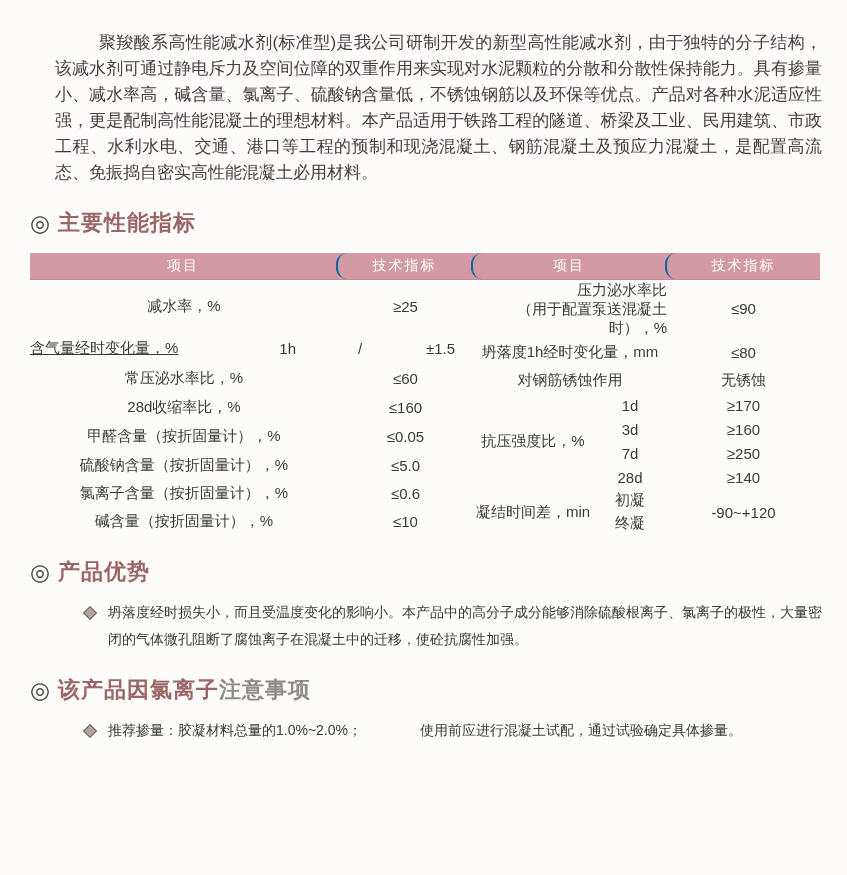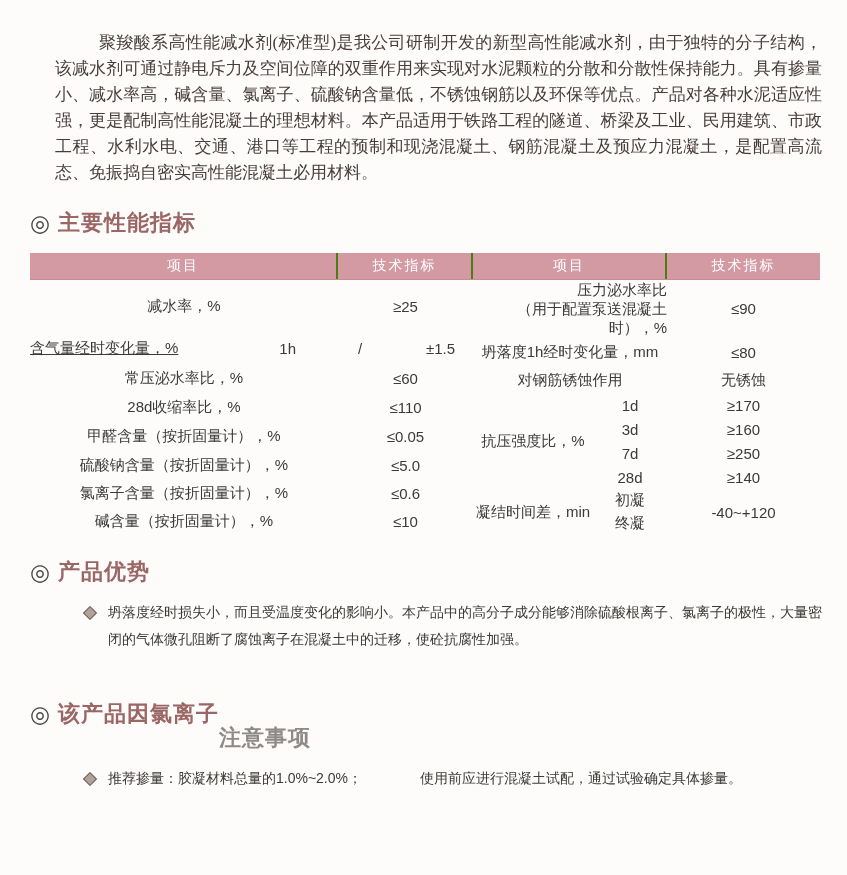--- a/index.html
+++ b/index.html
@@ -19,44 +19,43 @@
     font-family:"Liberation Sans","DejaVu Sans",sans-serif;
   }
   .page{position:relative;width:847px;height:875px;}
 
   
   .intro{
     margin:30px 25px 0 55px;
     font-size:17px;line-height:26px;
     text-align:justify;text-indent:44px;
     color:#473d3b;
-    font-family:Liberation Serif, serif;
   }
 
   
   .section-head{
     display:flex;align-items:center;
     margin:22px 0 0 30px;
     font-size:22px;font-weight:bold;letter-spacing:1px;
   }
   .section-head .marker{
     color:#474443;font-weight:normal;font-size:23px;margin-right:7px;
   }
   .section-head .t{color:var(--heading);}
-  .section-head .t-muted{color:var(--heading-muted);margin-top:48px;}
+  .section-head .t-muted{color:var(--heading-muted);}
 
   
   .perf{margin:15px 27px 0 30px;width:790px;}
   .pt-header{display:flex;height:26px;background:var(--table-header-bg);
     border-bottom:1px solid #c48d97;text-align:right;}
   .pt-header .hc{
     display:flex;align-items:center;justify-content:center;
     color:var(--table-header-text);font-size:14px;letter-spacing:2px;
   }
-  .pt-header .hc + .hc{border-left:2px solid #4d7c0f;}
+  .pt-header .hc + .hc{border-left:2px solid #0369a1;border-radius:11px;}
   .hcA{width:306px;}.hcB{width:133px;}.hcC{width:192px;}.hcD{width:153px;}
 
   .pt-body{display:flex;}
   table.ltab,table.rtab{border-collapse:collapse;table-layout:fixed;}
   table.ltab td,table.rtab td{
     padding:0;text-align:center;vertical-align:middle;
     font-size:15px;color:#3c3a39;
   }
   .h44{height:44px;}.h30{height:30px;}.h26{height:26px;}.h24{height:24px;}.h23{height:23px;}
   .two-line div{line-height:19px;font-size:15px;text-align:right;}
@@ -125,21 +124,21 @@
               <span>±1.5</span>
             </div>
           </td>
         </tr>
         <tr class="h24">
           <td>常压泌水率比，%</td>
           <td>≤60</td>
         </tr>
         <tr class="h24">
           <td>28d收缩率比，%</td>
-          <td>≤110</td>
+          <td>≤160</td>
         </tr>
         <tr class="h24">
           <td>甲醛含量（按折固量计），%</td>
           <td>≤0.05</td>
         </tr>
         <tr class="h24">
           <td>硫酸钠含量（按折固量计），%</td>
           <td>≤5.0</td>
         </tr>
         <tr class="h23">
@@ -188,21 +187,21 @@
           <td>7d</td>
           <td>≥250</td>
         </tr>
         <tr class="h24">
           <td>28d</td>
           <td>≥140</td>
         </tr>
         <tr class="h23">
           <td rowspan="2">凝结时间差，min</td>
           <td>初凝</td>
-          <td rowspan="2">-40~+120</td>
+          <td rowspan="2">-90~+120</td>
         </tr>
         <tr class="h23">
           <td>终凝</td>
         </tr>
       </tbody>
         </table>
     </div>
   </div>
 
   <div class="section-head">

